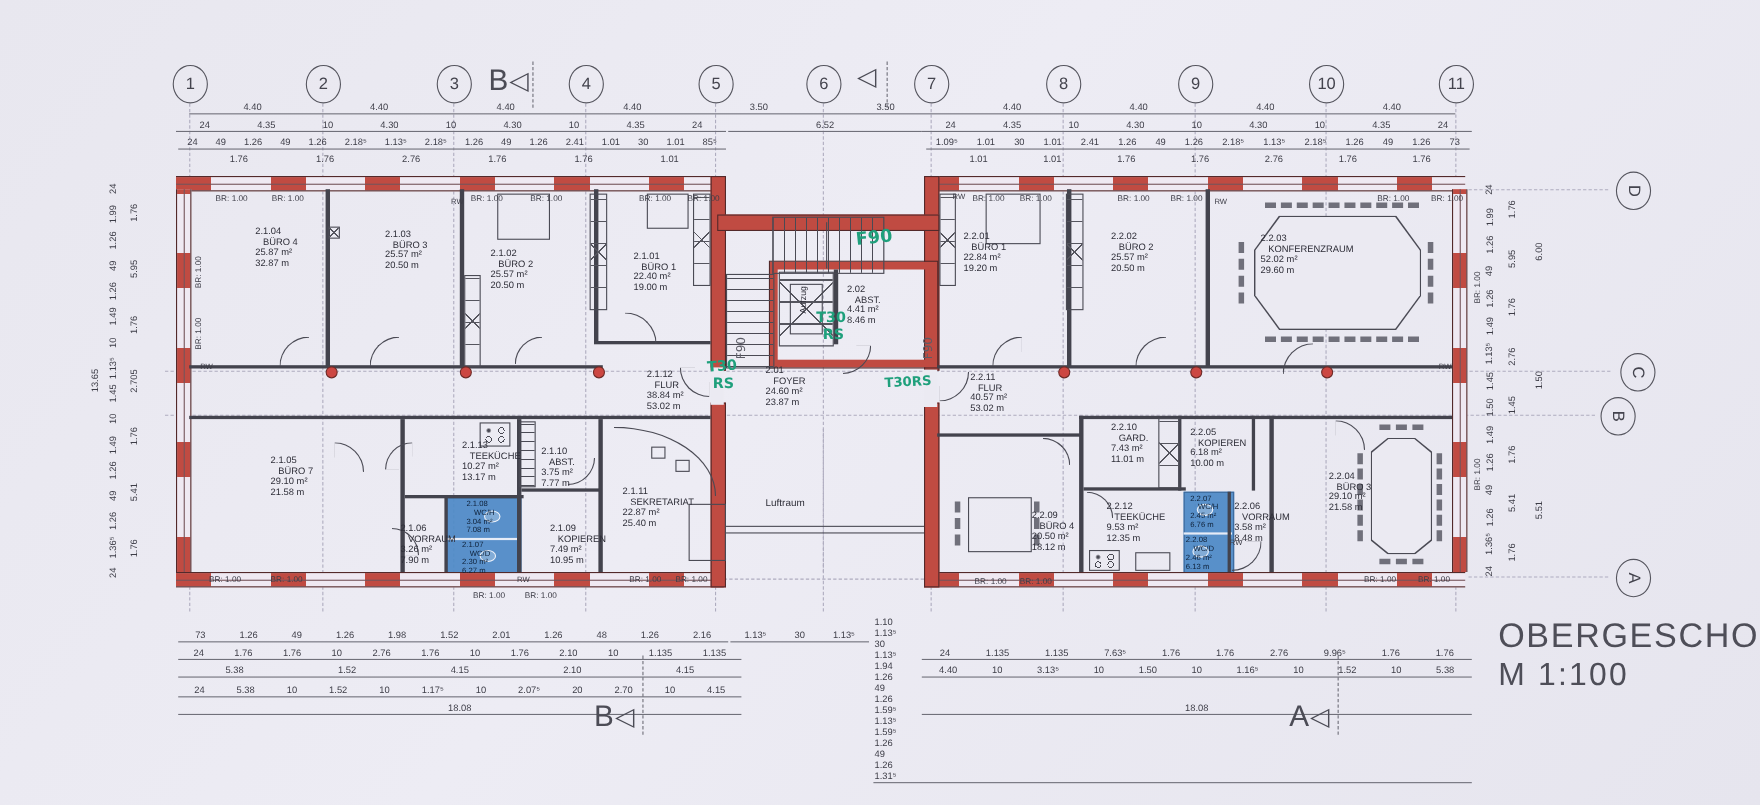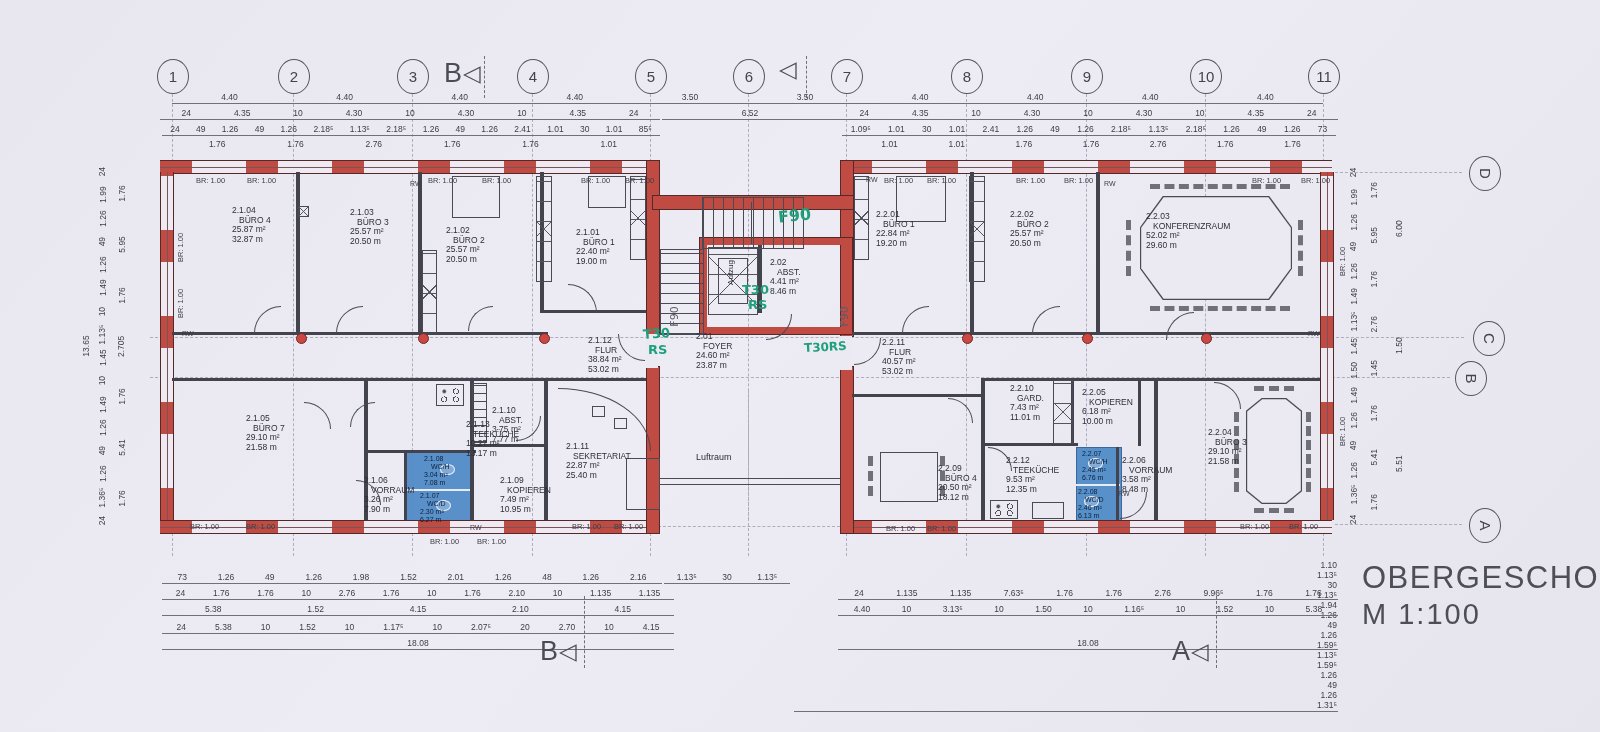--- a/index.html
+++ b/index.html
@@ -7,21 +7,21 @@
     background:linear-gradient(130deg,#e8e7ef 0%,#edecf4 45%,#e6e5ee 100%);
     font-family:"Liberation Sans",sans-serif;color:#3b3b45}
   .abs{position:absolute}
   .watermark{position:absolute;left:2px;top:0px;font-size:57px;font-weight:600;color:#fff;
     letter-spacing:1px;white-space:nowrap;z-index:30}
   .gcirc{position:absolute;width:30px;height:33px;border:1.3px solid #55555e;border-radius:50%;
     display:flex;align-items:center;justify-content:center;font-size:15px;color:#44444e;z-index:6;background:transparent}
   .rot90{display:inline-block;transform:rotate(90deg)}
   .vdash{position:absolute;width:0;border-left:1px dashed #aeacbf;z-index:1}
   .hdash{position:absolute;height:0;border-top:1px dashed #aeacbf;z-index:1}
-  .dim{position:absolute;display:flex;justify-content:space-around;align-items:flex-end;
+  .dim{position:absolute;display:flex;justify-content:space-around;align-items:flex-start;
     font-size:8.5px;line-height:10px;color:#3d3d47;z-index:7}
   .dim span{white-space:nowrap;padding:0 1px}
   .dim.lined{border-bottom:1px solid #70707a;padding-bottom:1px}
   .dim.vert{flex-direction:column;justify-content:space-around;align-items:center}
   .dim.vert span{flex:1;display:flex;align-items:center;justify-content:center;transform:rotate(-90deg)}
   .rwh{position:absolute;height:12px;z-index:3;border-top:1.2px solid #53292a;border-bottom:1.2px solid #53292a;
     background:repeating-linear-gradient(90deg,#c04b42 0 32px,rgba(0,0,0,0) 32px 86px) #efe9f2}
   .rwh::after{content:"";position:absolute;left:0;right:0;top:50%;height:1px;background:#76555a}
   .rwv{position:absolute;width:12px;z-index:3;border-left:1.2px solid #53292a;border-right:1.2px solid #53292a;
     background:repeating-linear-gradient(0deg,#c04b42 0 32px,rgba(0,0,0,0) 32px 86px) #efe9f2}
@@ -273,21 +273,21 @@
       <div class="nm">FLUR</div>
       <div>38.84 m²</div>
       <div>53.02 m</div>
     </div>
     <div class="rlabel" style="left: 246px; top: 414px;">
       <div>2.1.05</div>
       <div class="nm">BÜRO 7</div>
       <div>29.10 m²</div>
       <div>21.58 m</div>
     </div>
-    <div class="rlabel" style="left: 420px; top: 420px; margin-left: 46px;">
+    <div class="rlabel" style="left: 420px; top: 400px;">
       <div>2.1.13</div>
       <div class="nm">TEEKÜCHE</div>
       <div>10.27 m²</div>
       <div>13.17 m</div>
     </div>
     <div class="rlabel" style="left: 492px; top: 406px;">
       <div>2.1.10</div>
       <div class="nm">ABST.</div>
       <div>3.75 m²</div>
       <div>7.77 m</div>

